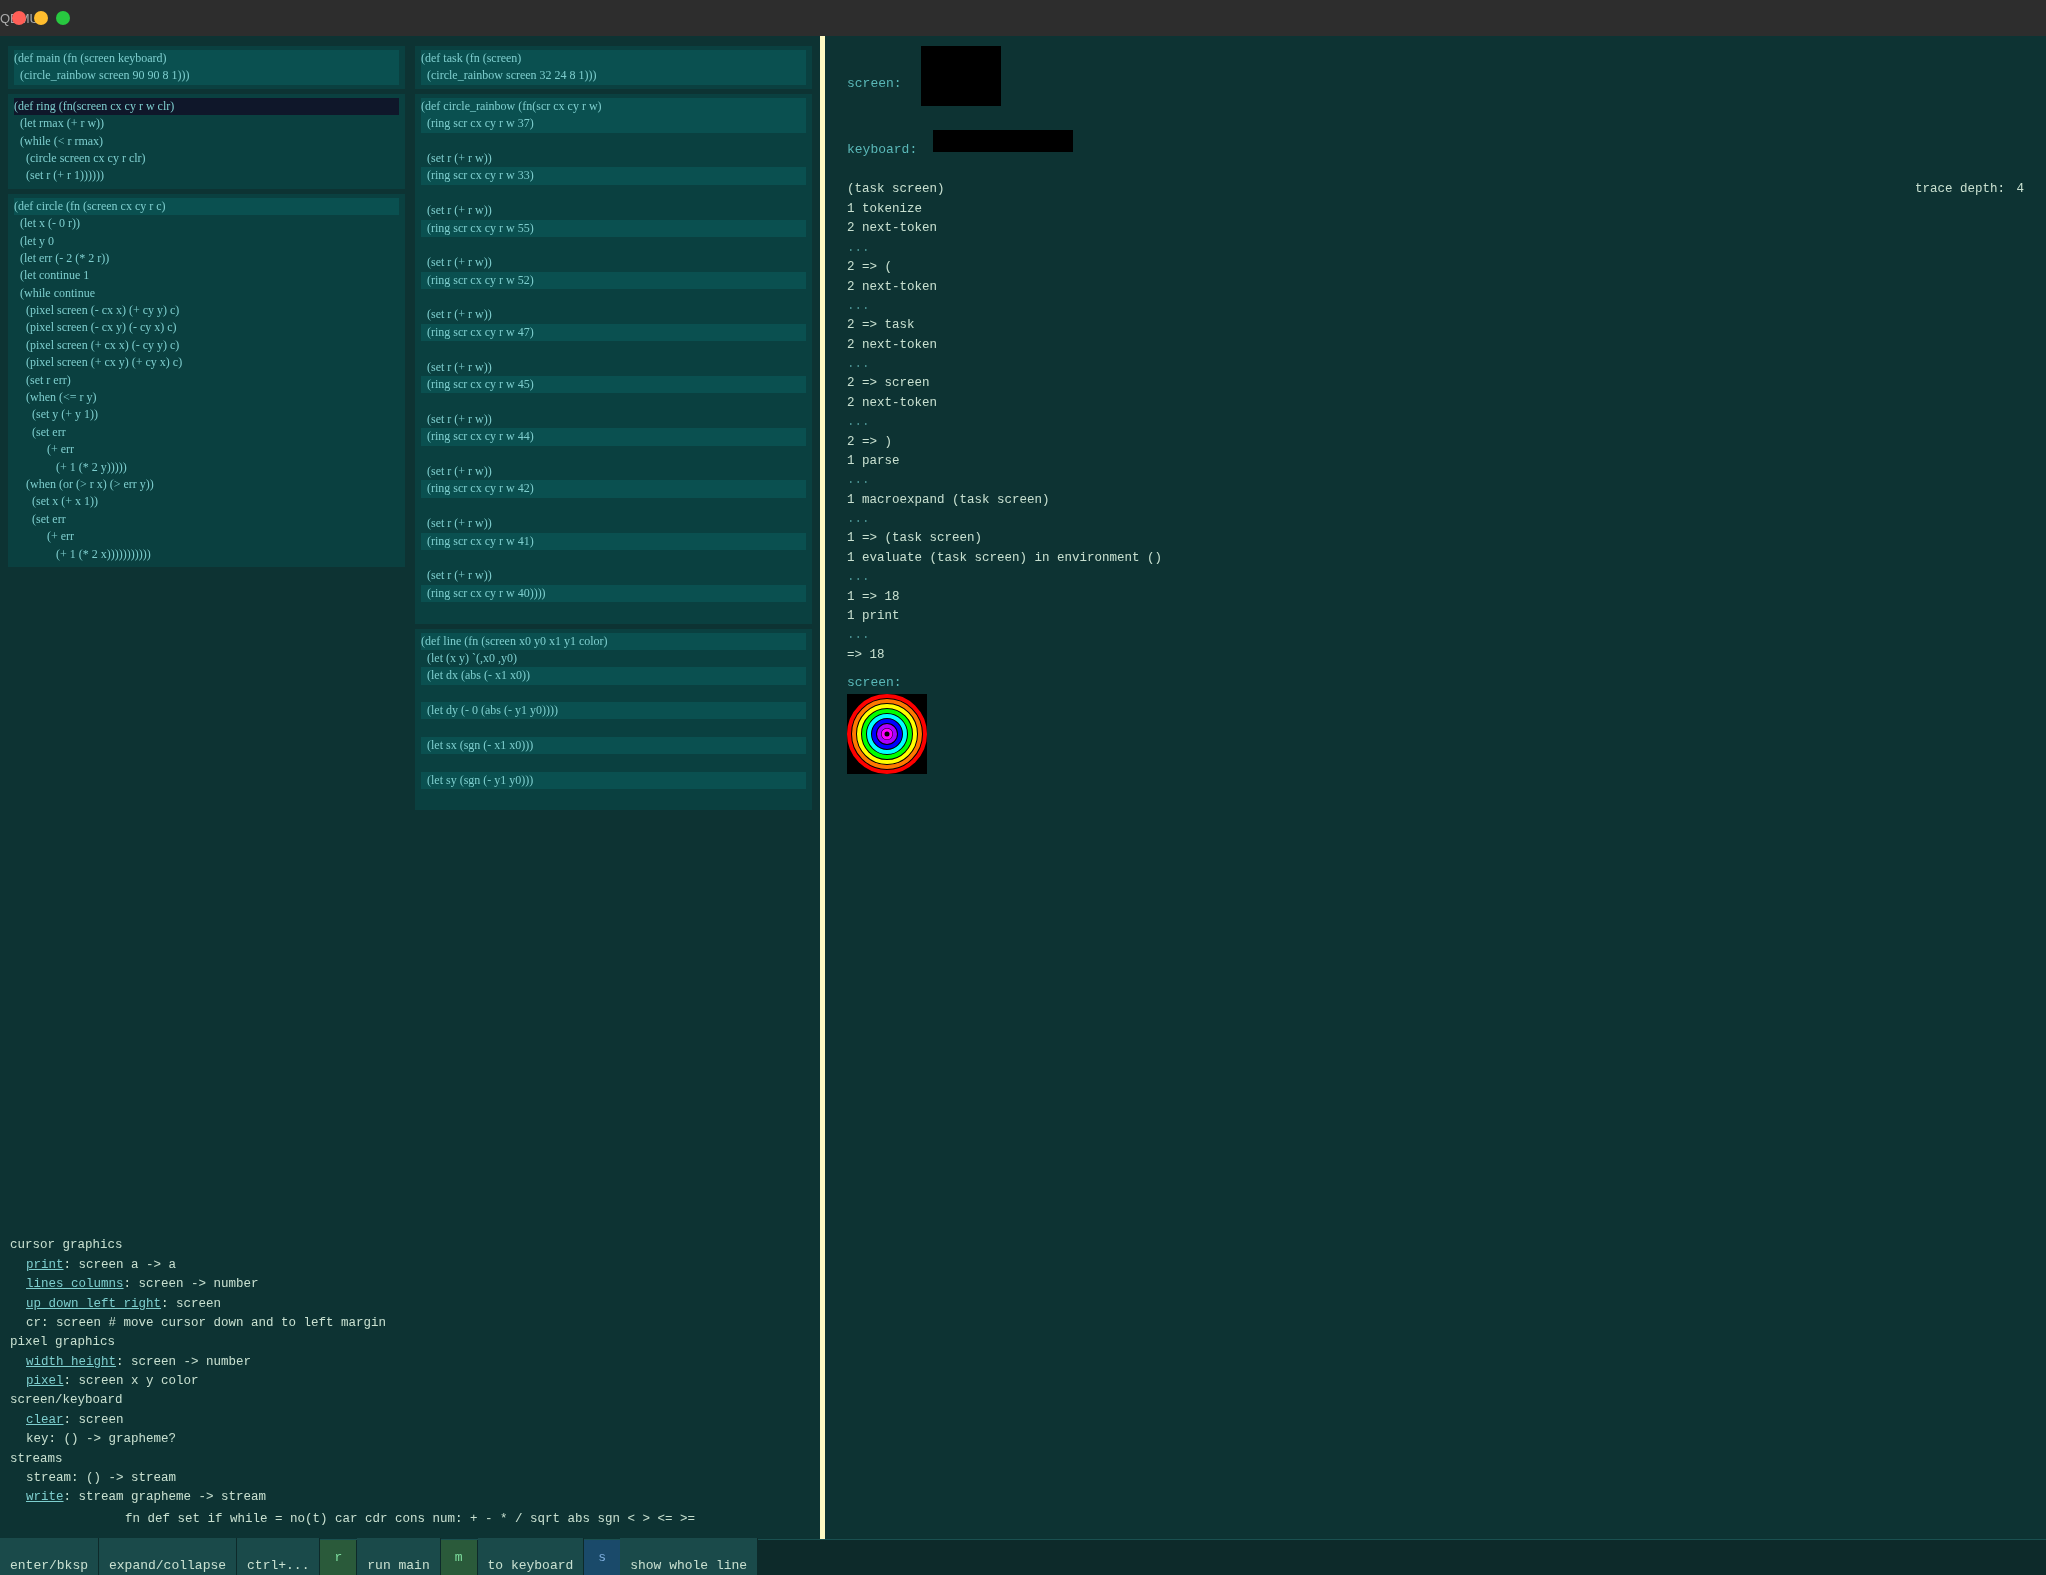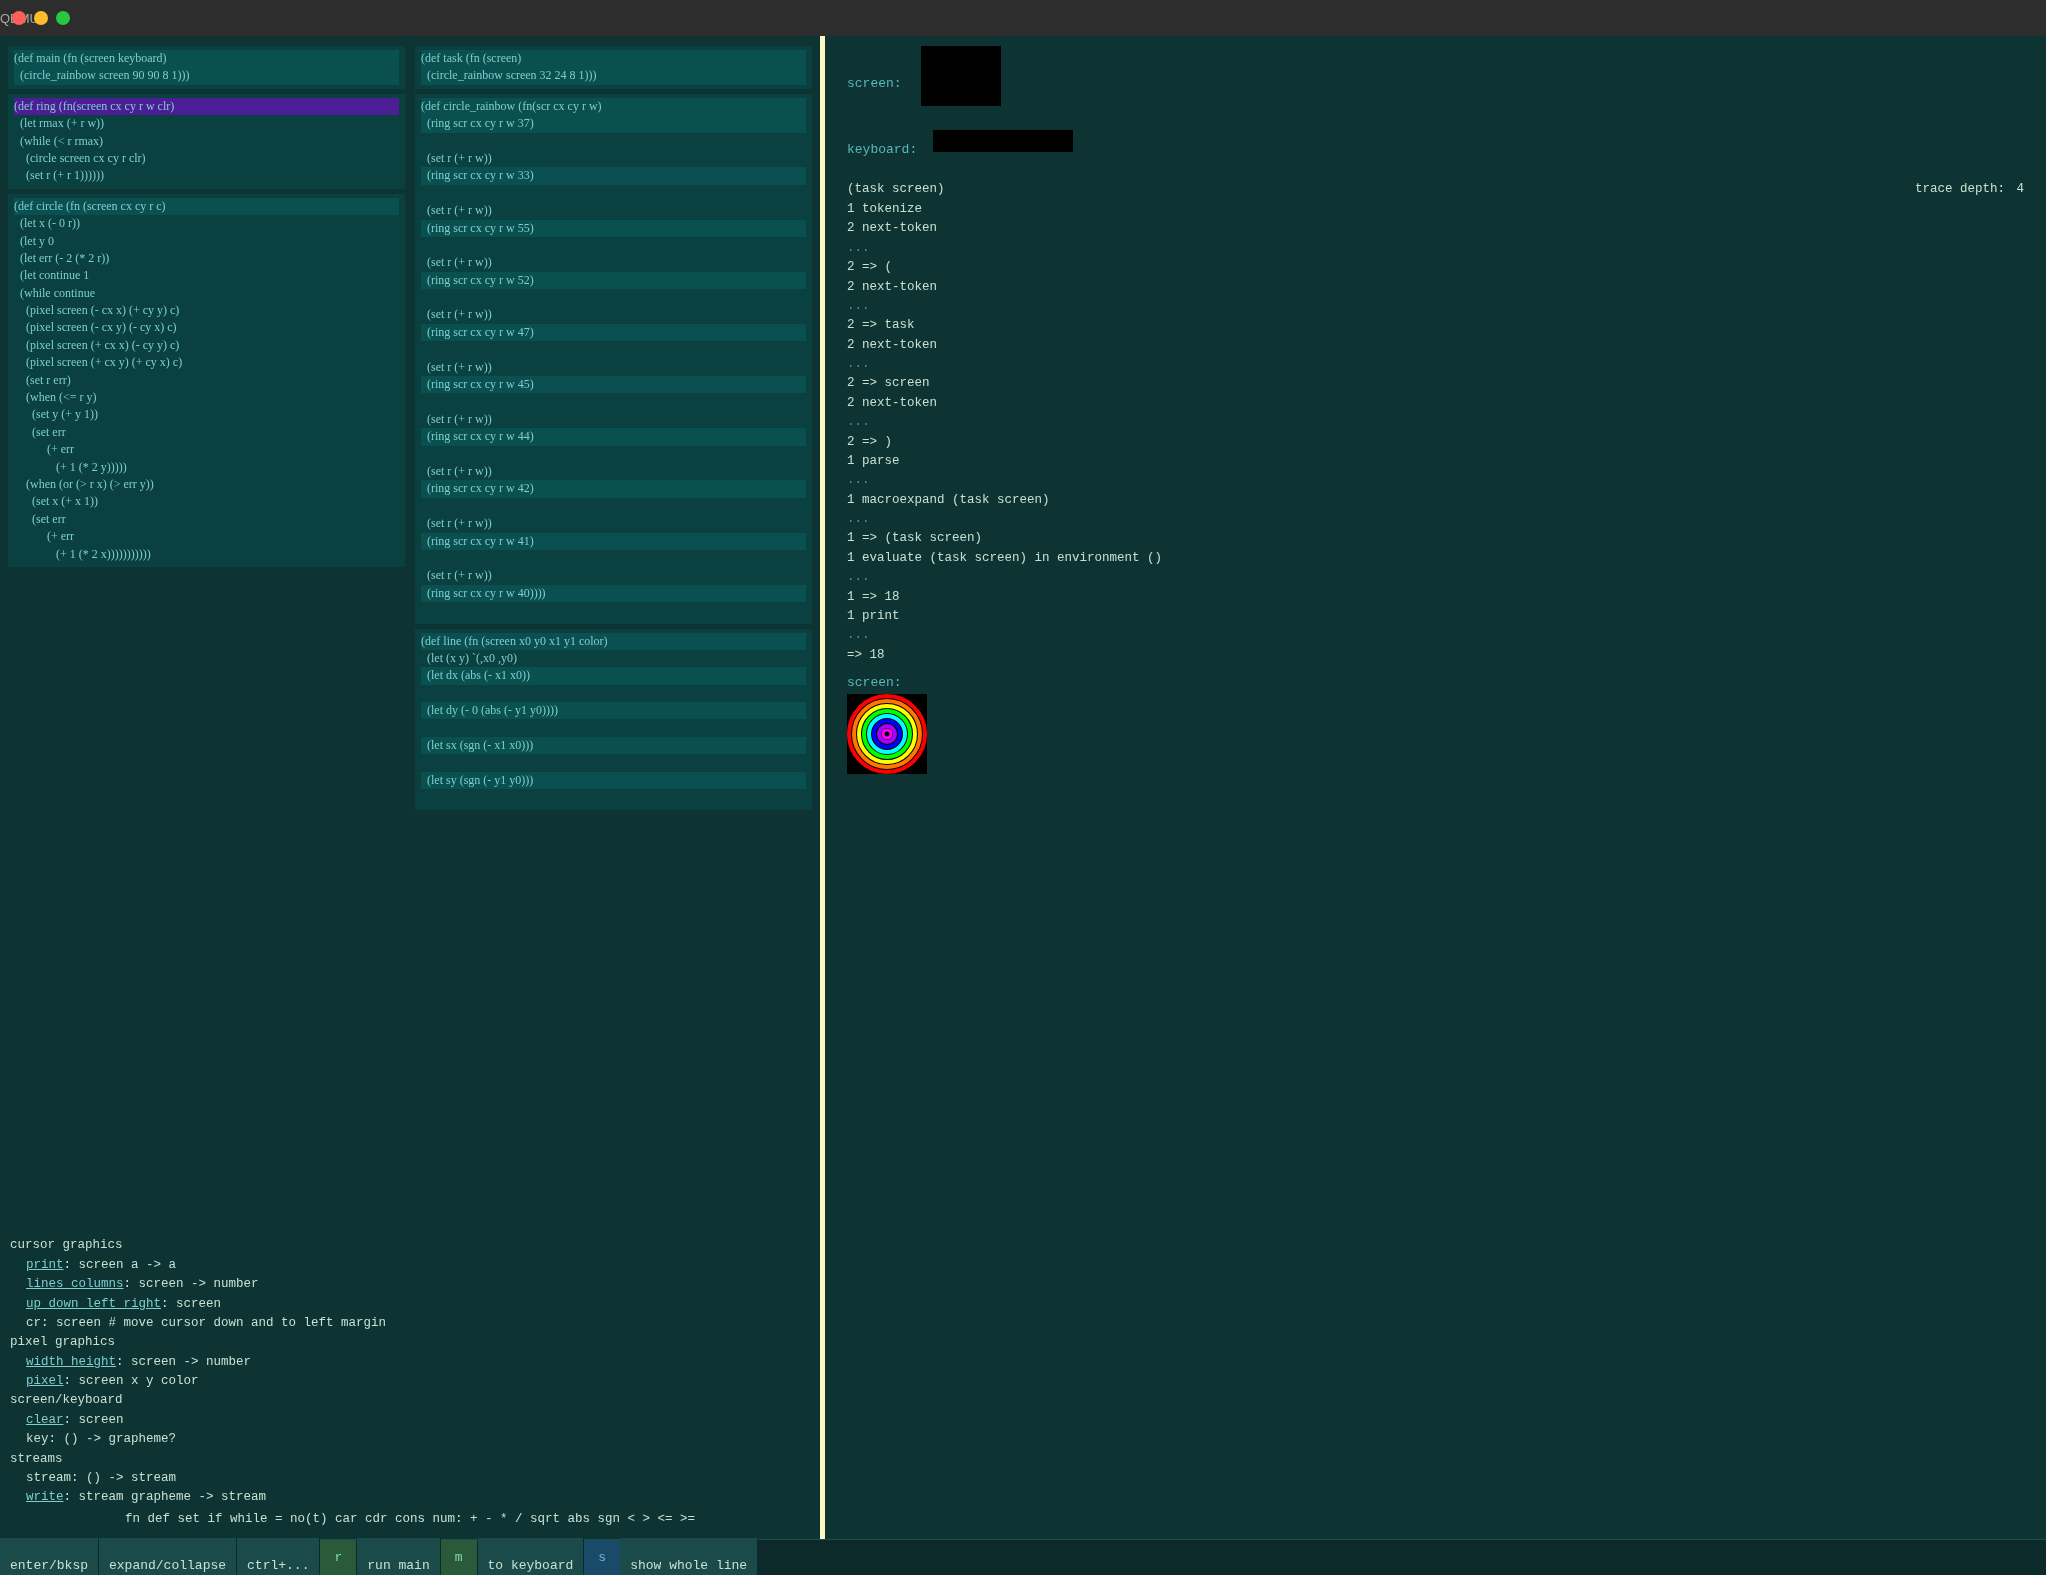--- a/index.html
+++ b/index.html
@@ -196,21 +196,21 @@
 </div>
 
 <div class="main-content">
 
   <div class="code-pane">
     <div class="code-columns">
 
       <div class="code-col">
         <pre class="code-block-pre"><span style="background:#0a5050;display:block">(def main (fn (screen keyboard)</span><span style="background:#0a5050;display:block">  (circle_rainbow screen 90 90 8 1)))</span></pre>
 
-        <pre class="code-block-pre"><span style="background:#4c1d95;display:block">(def ring (fn(screen cx cy r w clr)</span>  (let rmax (+ r w))
+        <pre class="code-block-pre"><span style="background:#0f172a;display:block">(def ring (fn(screen cx cy r w clr)</span>  (let rmax (+ r w))
   (while (&lt; r rmax)
     (circle screen cx cy r clr)
     (set r (+ r 1))))))
 </pre>
 
         <pre class="code-block-pre"><span style="background:#0a5050;display:block">(def circle (fn (screen cx cy r c)</span>  (let x (- 0 r))
   (let y 0
   (let err (- 2 (* 2 r))
   (let continue 1
   (while continue

